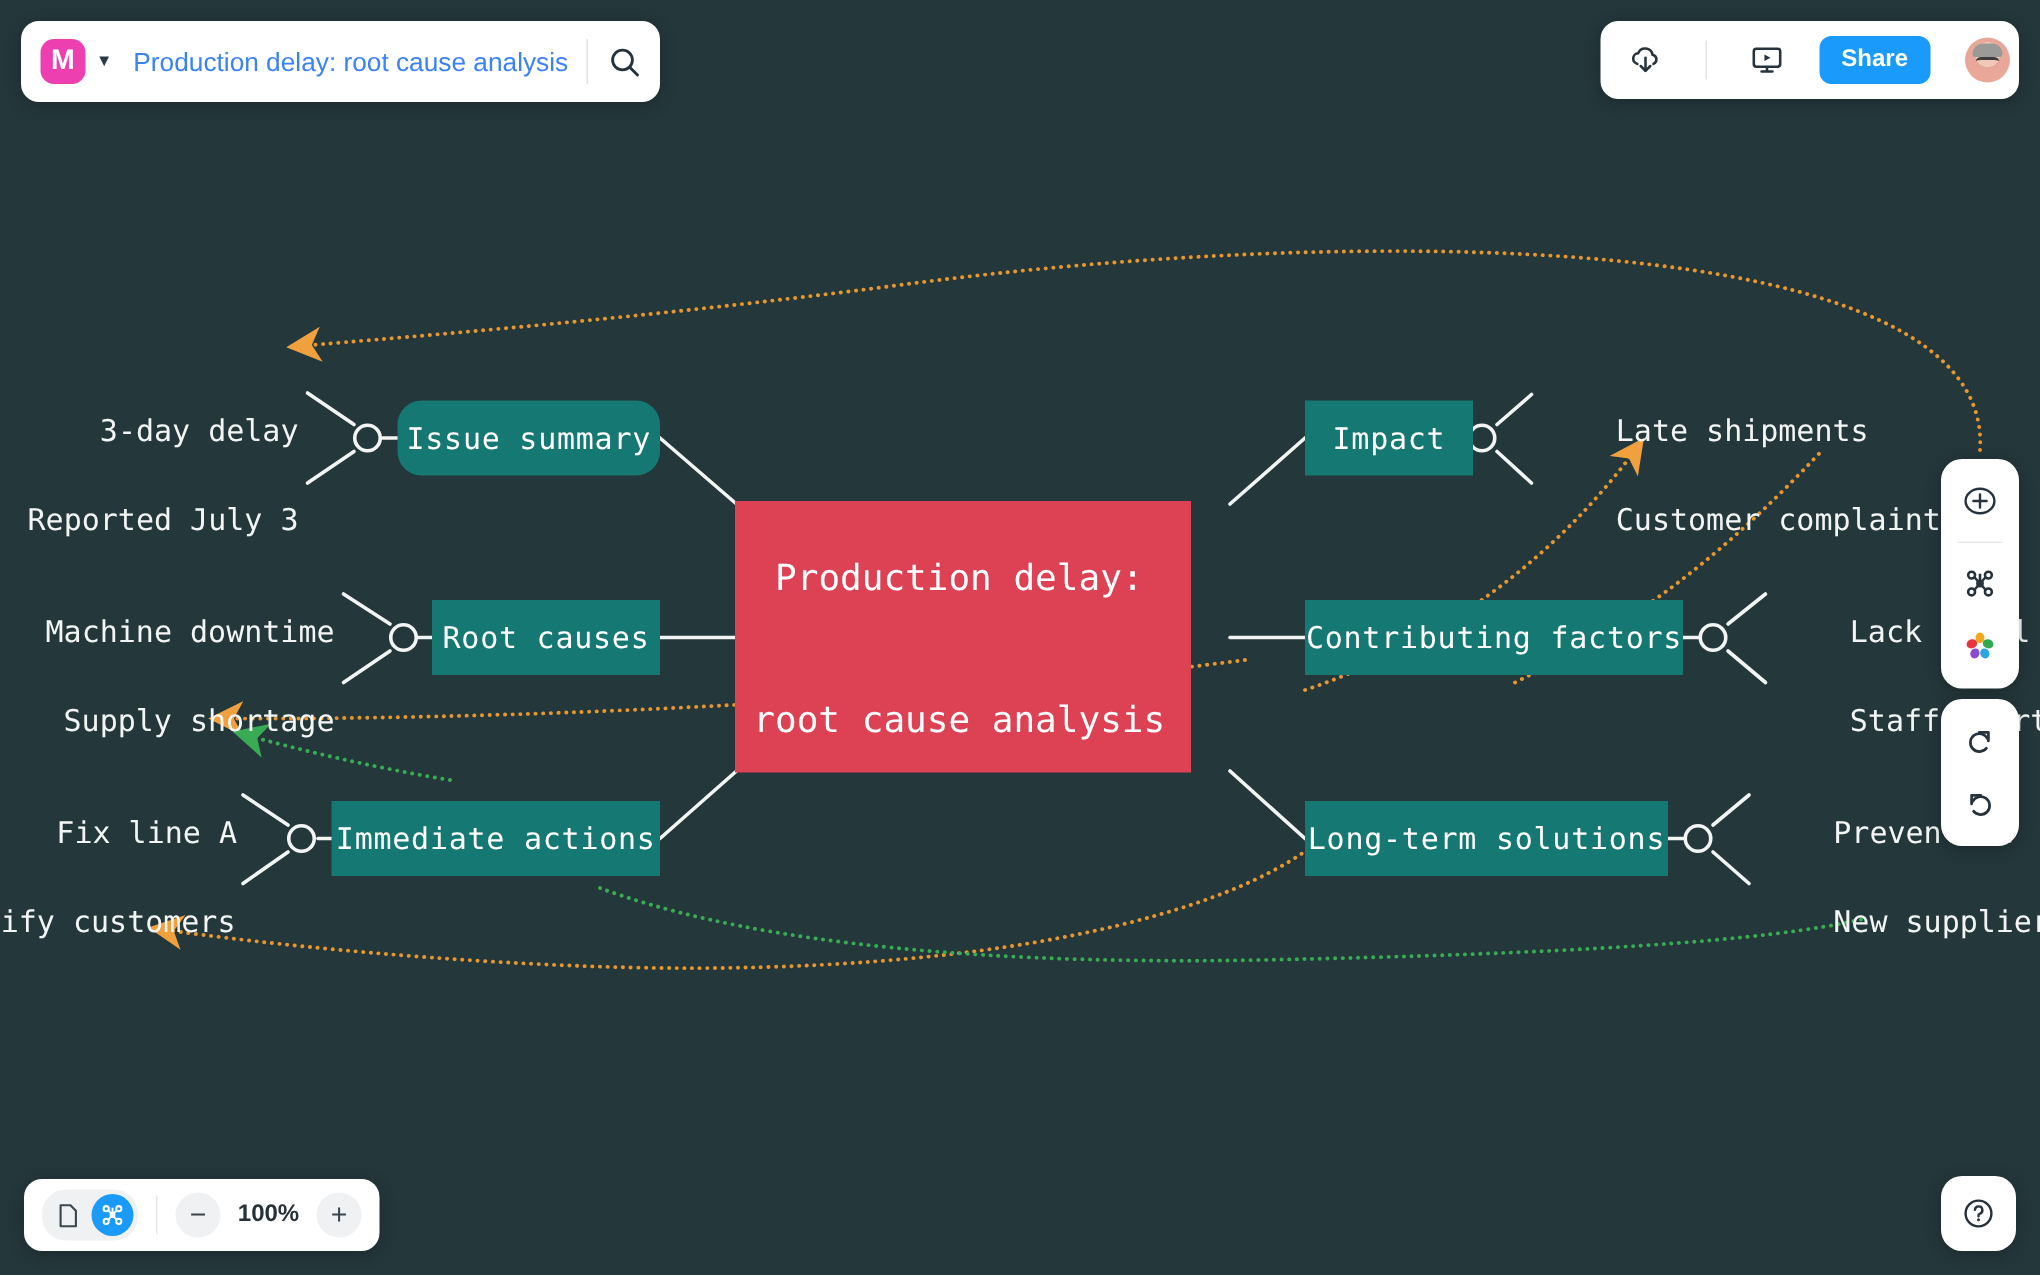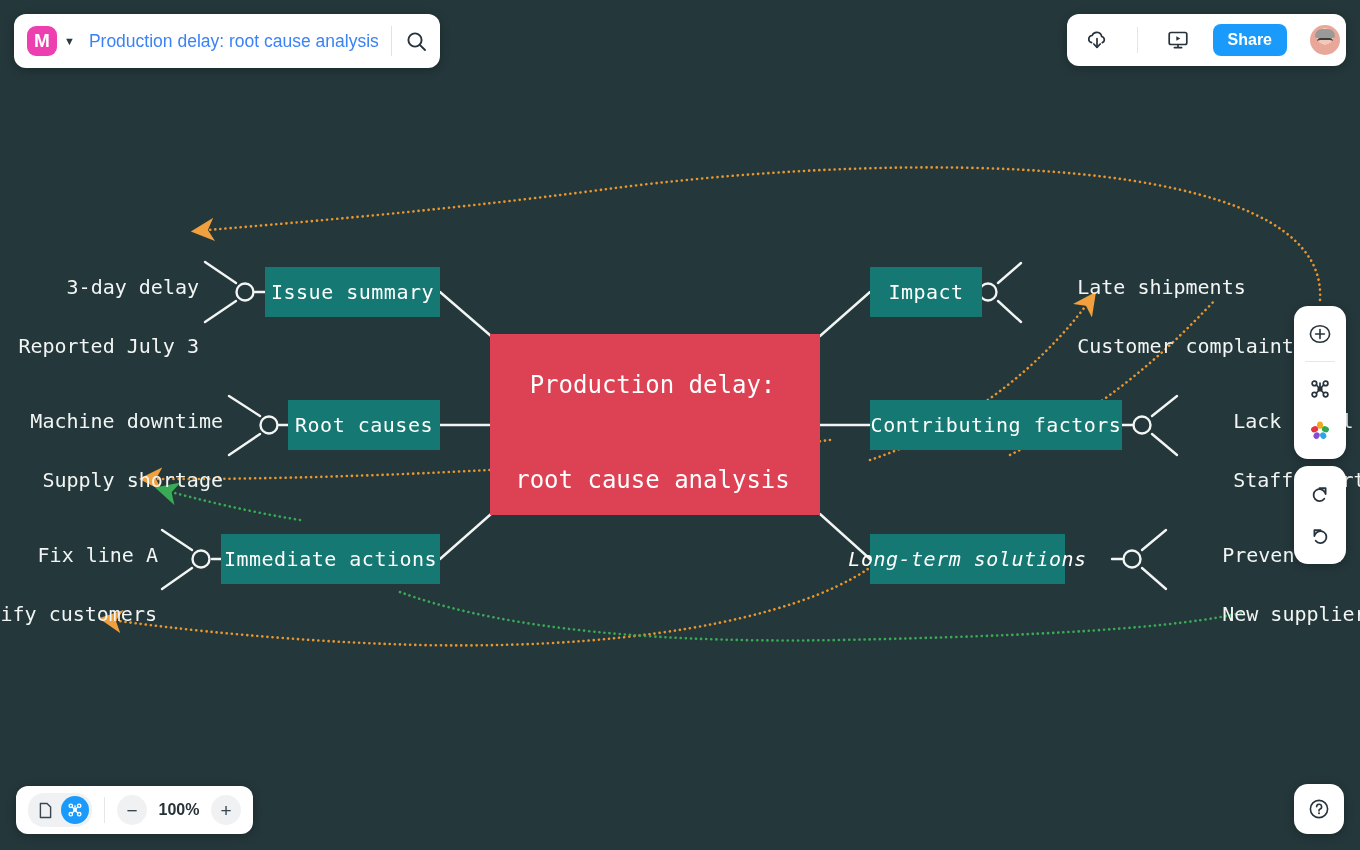--- a/index.html
+++ b/index.html
@@ -221,53 +221,53 @@
       <path d="M830,440 C600,470 320,480 144,479" stroke="#e8962e" marker-end="url(#arrow-o)"></path>
 
       <path d="M880,560 C820,610 660,650 420,645 C300,642 180,630 104,619" stroke="#e8962e" marker-end="url(#arrow-o)"></path>
 
       <path d="M300,520 C250,512 200,500 160,489" stroke="#3aab55" marker-end="url(#arrow-g)"></path>
 
       <path d="M400,592 C480,622 620,644 840,640 C1040,636 1180,628 1245,612" stroke="#3aab55"></path>
     </g>
   </svg>
 
-  <div class="node central" style="left:490px; top:334px; width:330px; height:181px;padding-left:15px;">
+  <div class="node central" style="left:490px; top:334px; width:304px; height:181px;padding-left:15px;">
     <svg class="warn-icon" width="60" height="54" viewBox="0 0 60 54">
       <path d="M30 5 L56 48 L4 48 Z" fill="none" stroke="#dbe9e2" stroke-width="4.5" stroke-linejoin="round"></path>
       <rect x="27.6" y="20" width="4.8" height="15" rx="2.4" fill="#dbe9e2"></rect>
       <circle cx="30" cy="40.5" r="2.7" fill="#dbe9e2"></circle>
     </svg>
     <div>
       <div>Production delay:</div>
       <div>root cause analysis</div>
     </div>
   </div>
 
-  <div class="node branch" style="left:265px; top:267px; width:175px;">
+  <div class="node branch" style="left:265px; top:267px; width:175px;border-radius:16px;">
     <span>Issue summary</span>
   </div>
 
   <div class="node branch" style="left:288px; top:400px; width:152px;">
     <span>Root causes</span>
   </div>
 
   <div class="node branch" style="left:221px; top:534px; width:219px;">
     <span>Immediate actions</span>
   </div>
 
   <div class="node branch" style="left:870px; top:267px; width:112px;">
     <span>Impact</span>
   </div>
 
   <div class="node branch" style="left:870px; top:400px; width:252px;">
     <span>Contributing factors</span>
   </div>
 
-  <div class="node branch" style="left:870px; top:534px; width:195px;font-style:italic;">
+  <div class="node branch" style="left:870px; top:534px; width:242px;">
     <span>Long-term solutions</span>
   </div>
 
   <div class="leaf left" style="right:1161px; top:251px;">
     <span>3-day delay</span>
   </div>
   <div class="leaf left" style="right:1161px; top:310px;">
     <span>Reported July 3</span>
   </div>
 

